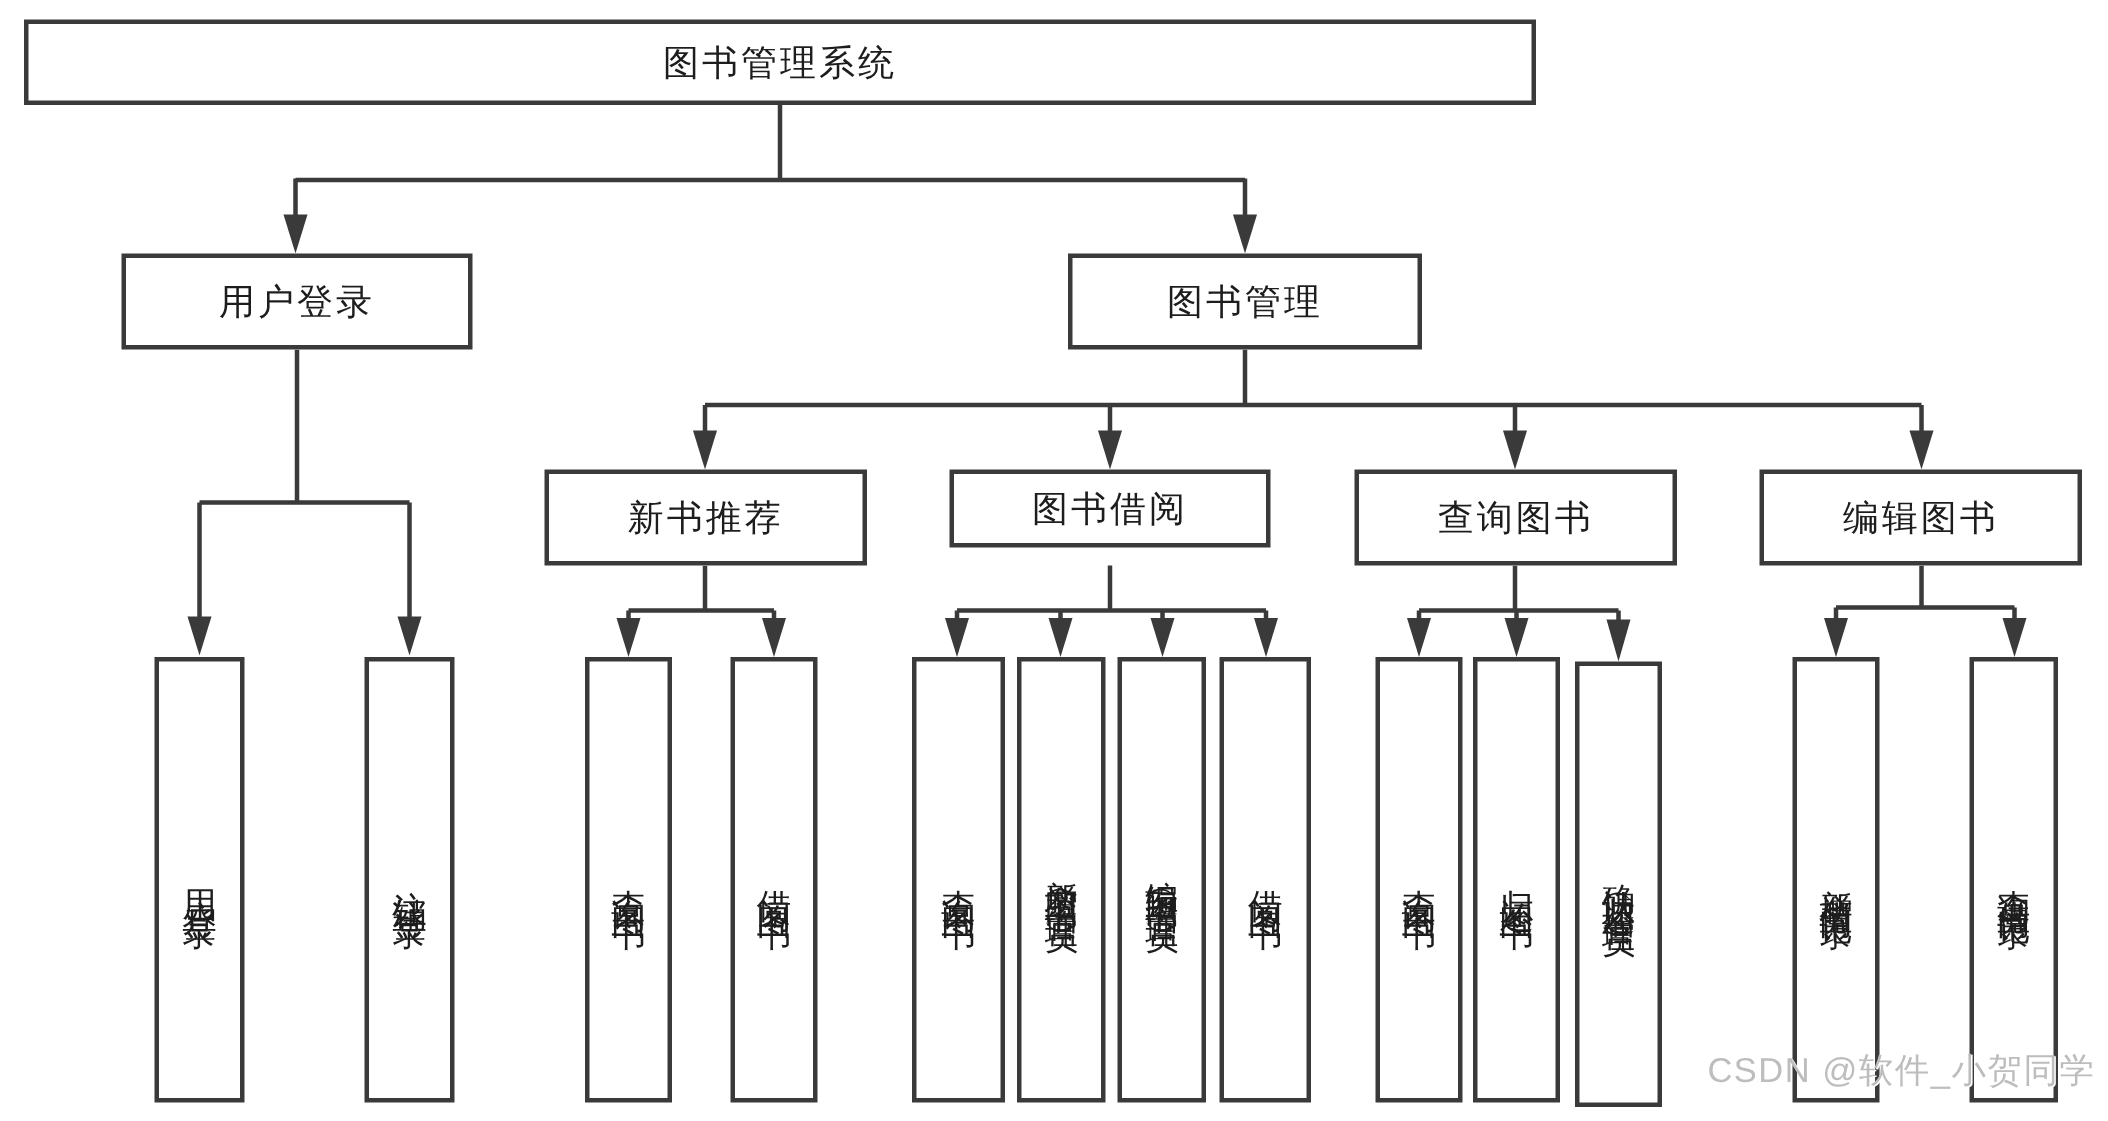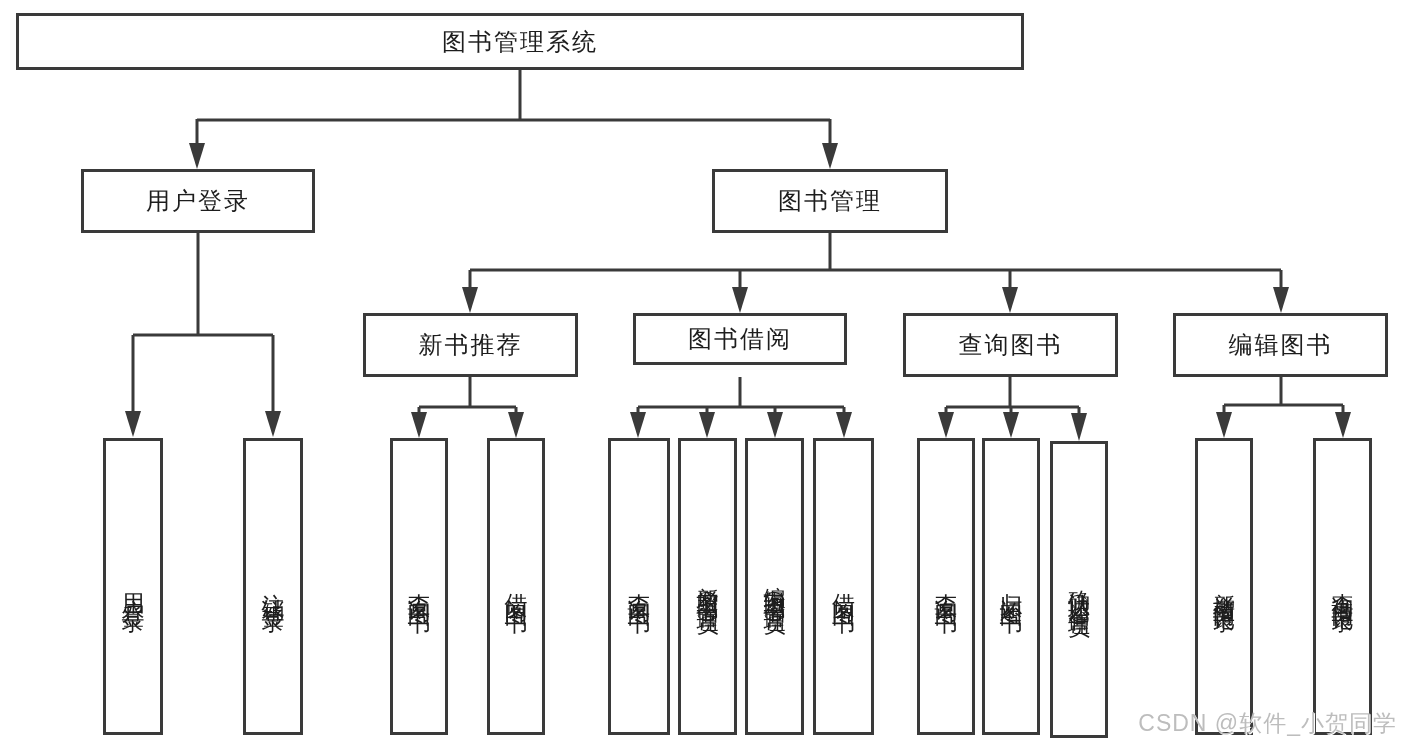--- a/index.html
+++ b/index.html
@@ -12,21 +12,21 @@
     position:absolute;box-sizing:border-box;border:3px solid #3a3a3a;background:#ffffff;
     display:flex;align-items:center;justify-content:center;color:#1d1d1d;
   }
   .box.h span{font-size:24px;letter-spacing:2px;white-space:nowrap;}
   .box.v span{
     writing-mode:vertical-rl;text-orientation:mixed;
     font-size:23px;letter-spacing:6px;line-height:1;white-space:nowrap;
   }
   .box.v.long span{font-size:22px;letter-spacing:4px;}
   .watermark{
-    position:absolute;right:8px;bottom:8px;font-size:23px;color:#bdbdbd;
+    position:absolute;right:8px;bottom:18px;font-size:23px;color:#bdbdbd;
     letter-spacing:1px;white-space:nowrap;text-shadow:1px 1px 0 #ffffff;
   }
 </style>
 </head>
 <body>
 
 <div class="canvas">
 
   <svg class="connector-svg" width="1405" height="747" viewBox="0 0 1405 747" aria-hidden="true">
     <g stroke="#3a3a3a" stroke-width="3" fill="none">

